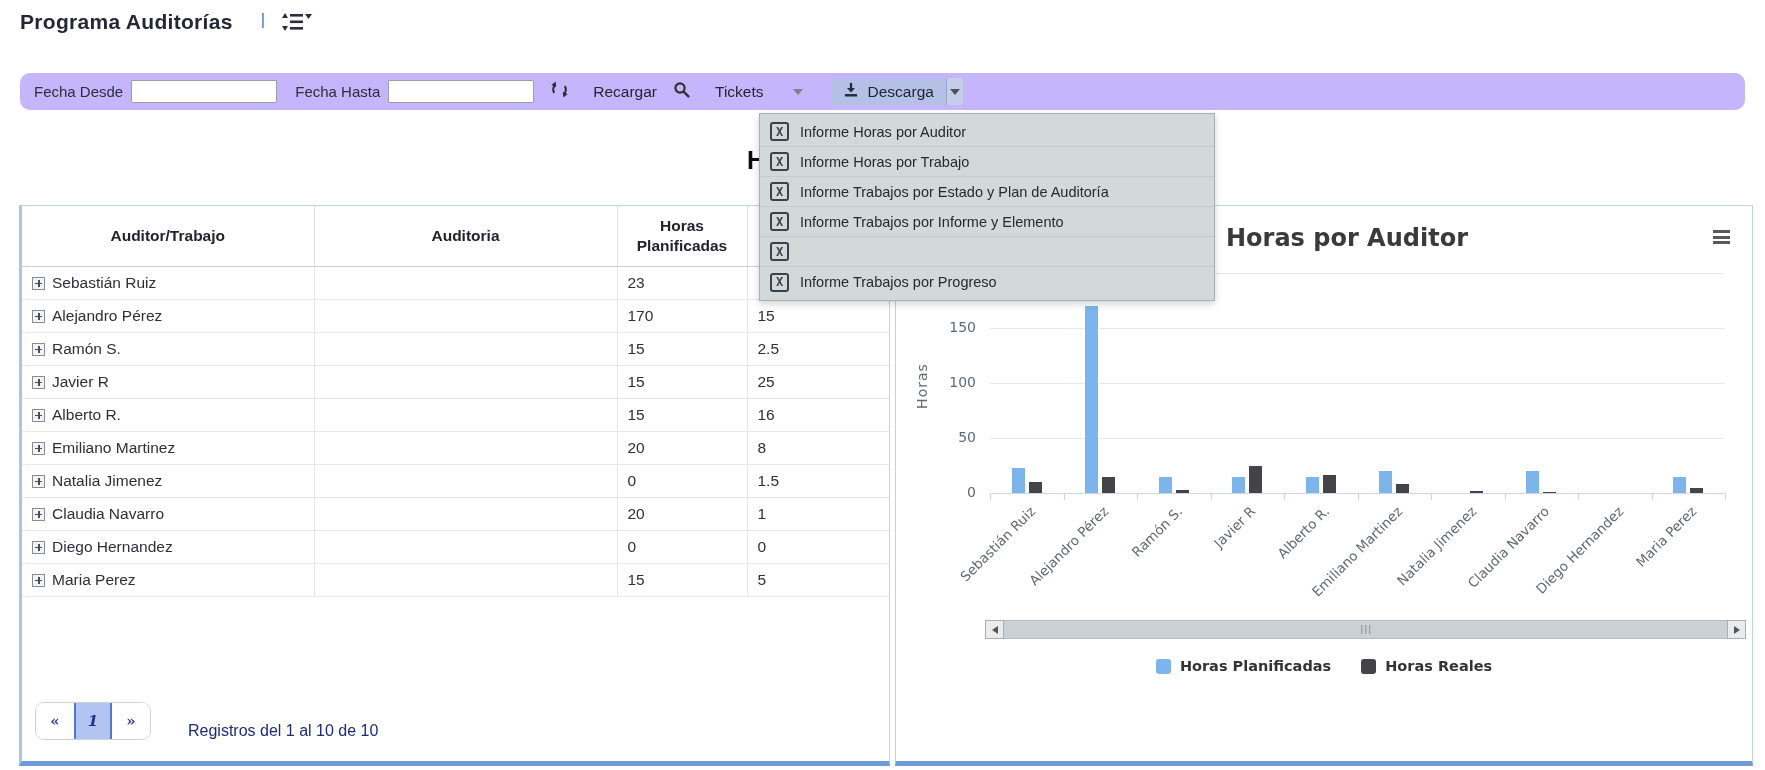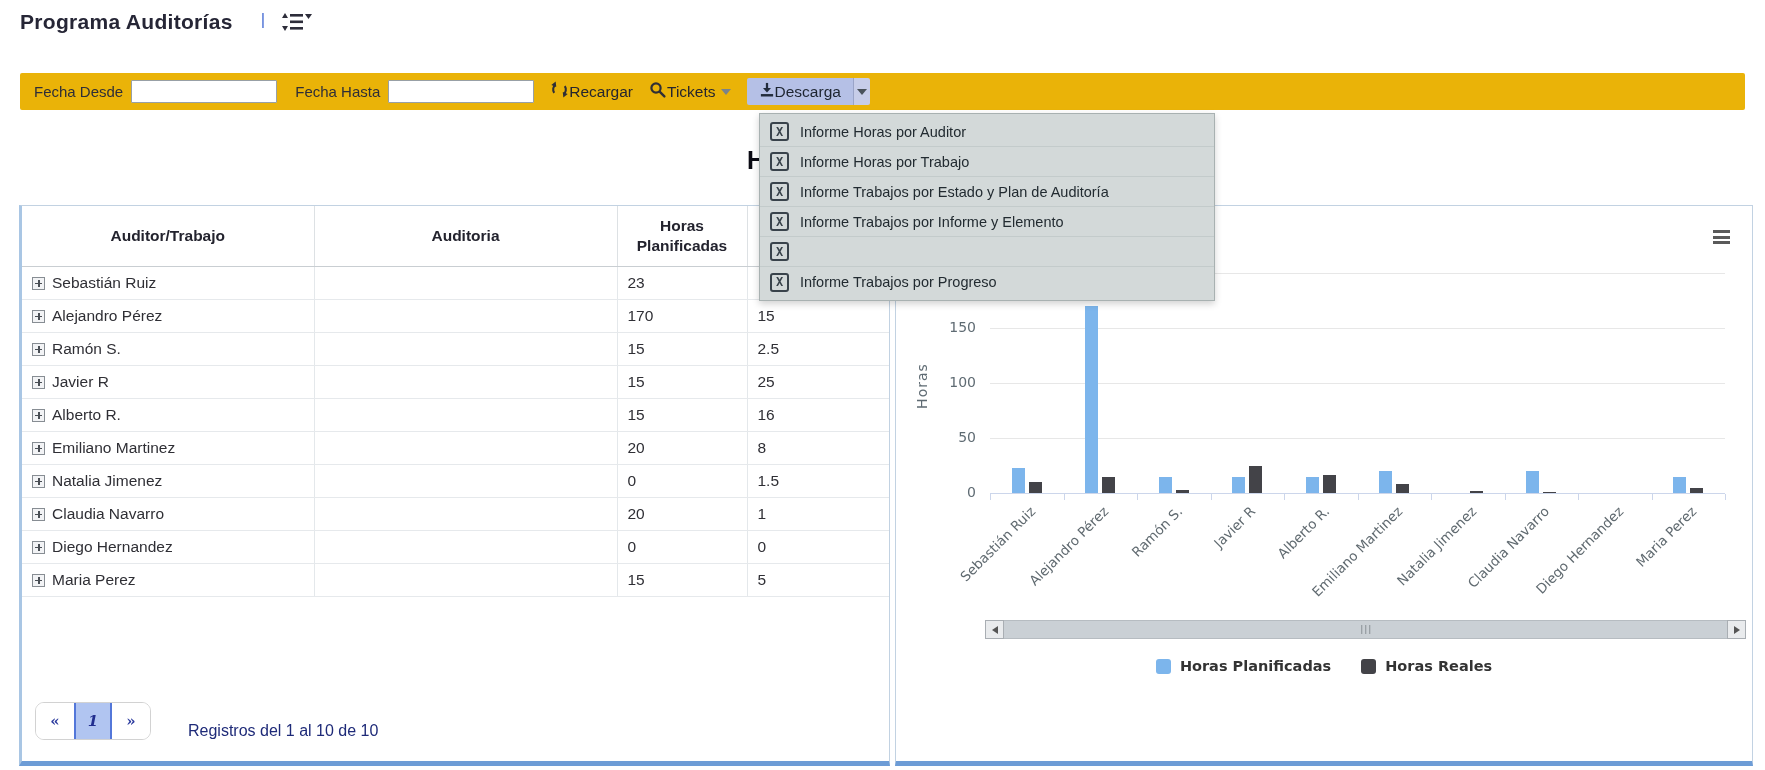--- a/index.html
+++ b/index.html
@@ -11,34 +11,34 @@
 
   
   .topbar { position:absolute; left:20px; top:10px; height:34px; display:flex; align-items:flex-start; }
   .page-title { font-size:21px; font-weight:700; color:#262636; letter-spacing:.3px; }
   .title-sep { color:#4a6fd4; font-size:17px; margin-left:28px; font-weight:400; }
   .outline-icon { margin-left:14px; cursor:pointer; display:inline-flex; }
 
   
   .toolbar {
     position:absolute; left:20px; top:73px; width:1725px; height:37px;
-    background:#eab308; border-radius:2px; display:flex; align-items:center;
+    background:#c4b5fd; border-radius:10px; display:flex; align-items:center;
     padding-left:14px; font-size:15px; color:#2e2e38;
   }
   .tb-label { margin-right:8px; }
   .date-input { width:146px; height:23px; border:1px solid #98a0a6; background:#fff;
     border-radius:1px; font-size:14px; padding:0 6px; font-family:inherit; }
   .tb-label.second { margin-left:18px;text-align:center; }
-  .tb-btn { background:transparent; border:none; display:inline-flex; align-items:center; gap:0;
+  .tb-btn { background:transparent; border:none; display:inline-flex; align-items:center; gap:24px;
     font-size:15.5px; color:#25252e; cursor:pointer; margin-left:16px; font-family:inherit; }
   .caret { width:0; height:0; border-left:5px solid transparent; border-right:5px solid transparent;
     border-top:6px solid #7a838a; display:inline-block; margin-left:5px; }
   .descarga-group { margin-left:16px; display:flex; align-items:stretch; height:27px; }
-  .descarga-main { background:#b5c0e6; border:none; display:flex; align-items:center; 
-    padding:0 12px; font-size:15.5px; color:#1d2430; cursor:pointer; border-radius:2px 0 0 2px; font-family:inherit; }
+  .descarga-main { background:#b5c0e6; border:none; display:flex; align-items:center; gap:9px;
+    padding:0 12px; font-size:15.5px; color:#1d2430; cursor:pointer; border-radius:2px 0 0 2px; font-family:inherit;margin-left:12px; }
   .descarga-caret { background:#c7cde9; border:none; border-left:1px solid #9aa4c8; width:17px;
     display:flex; align-items:center; justify-content:center; cursor:pointer; border-radius:0 2px 2px 0; }
   .descarga-caret .caret { margin-left:0; border-top-color:#4a525a; }
 
   
   .hidden-h { position:absolute; left:747px; top:146px; font-size:25px; font-weight:800; color:#0b0b14; z-index:4; }
 
   
   .dropdown { position:absolute; left:759px; top:113px; width:456px; z-index:30;
     background:#d3d9d9; border:1px solid #a8b1b1; box-shadow:0 3px 7px rgba(0,0,0,.18); padding:3px 0; }
@@ -283,20 +283,21 @@
 
   <div class="pager">
     <button>«</button>
     <button class="current">1</button>
     <button>»</button>
   </div>
   <div class="pager-summary">Registros del 1 al 10 de 10</div>
 </div>
 
 <div class="panel right-panel">
+  <div class="chart-title">Horas por Auditor</div>
   <div class="burger">
       <i></i>
       <i></i>
       <i></i>
     </div>
   <div class="ylab">Horas</div>
   <div class="plot" id="plot">
       <div class="ytick-label" style="top: 278px;">0</div>
       <div class="gridline" style="top: 232px;"></div>
       <div class="ytick-label" style="top: 223px;">50</div>

